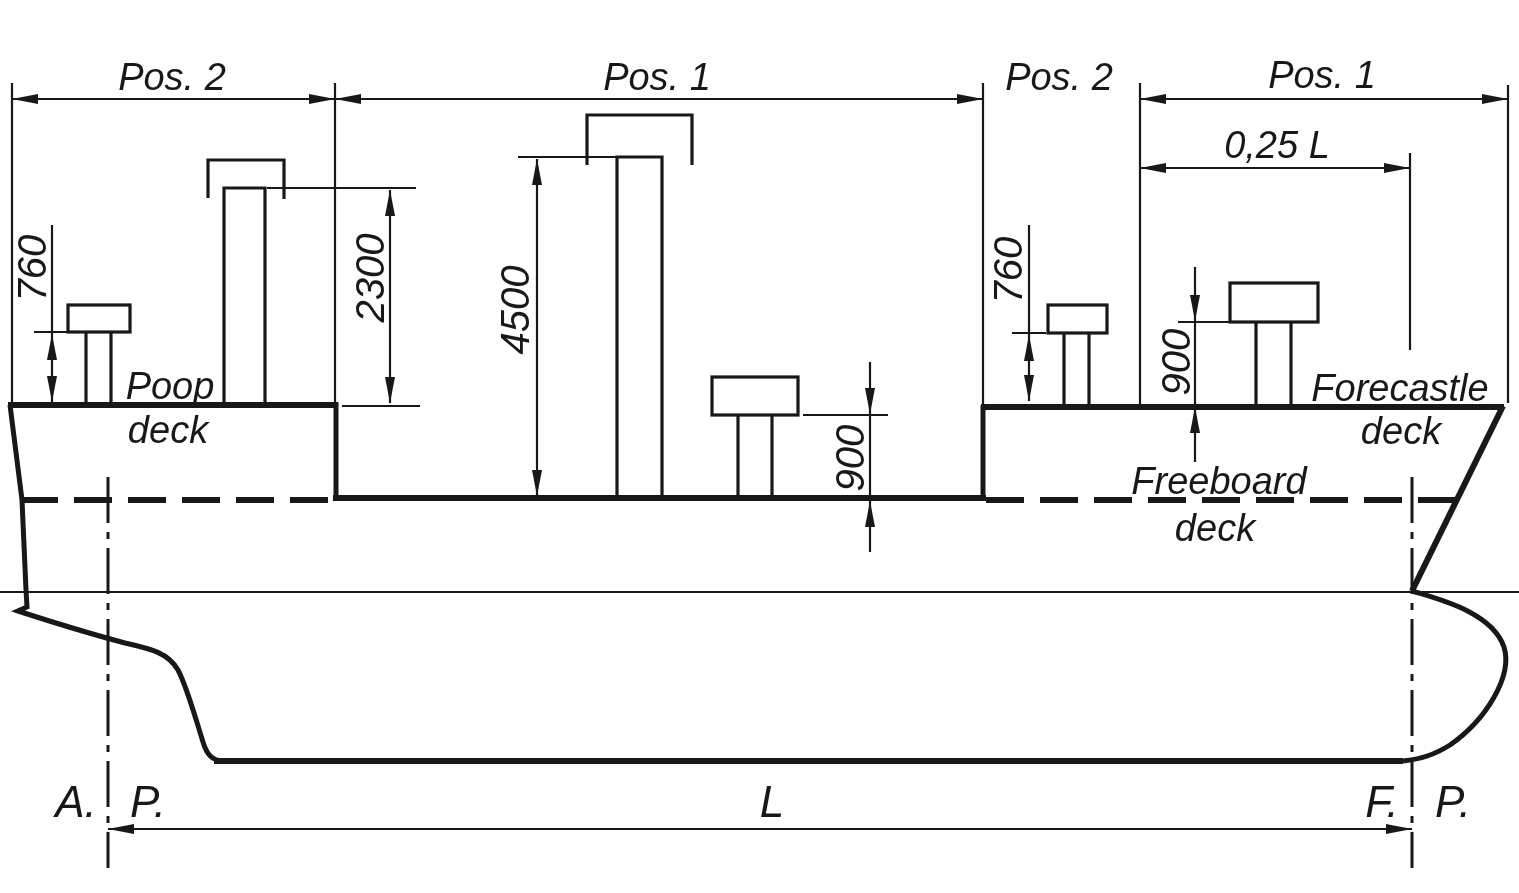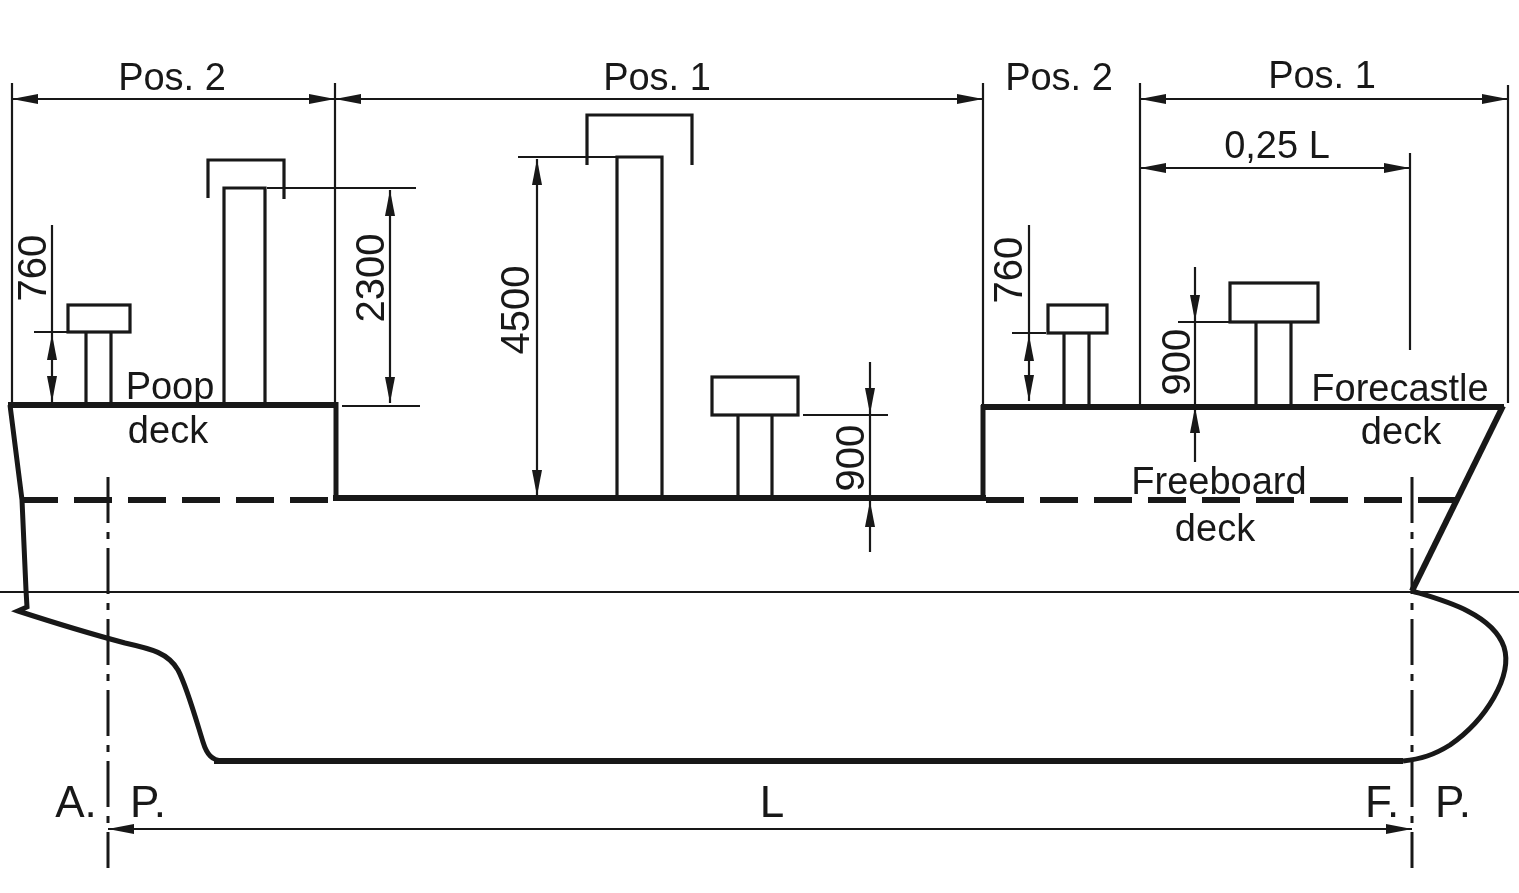--- a/index.html
+++ b/index.html
@@ -1,16 +1,16 @@
 <!DOCTYPE html>
 <html><head>
 <meta charset="utf-8">
 <style>
   html,body{margin:0;padding:0;background:#ffffff;}
-  .stage{width:1519px;height:893px;background:#ffffff;position:relative;font-family:"Liberation Sans",sans-serif;}
+  .stage{width:1519px;height:893px;background:#ffffff;position:relative;font-family:"Liberation Sans",sans-serif;font-style:italic;}
   svg{display:block;}
   .thin{stroke:#181818;stroke-width:2.2;fill:none;}
   .med{stroke:#181818;stroke-width:3.2;fill:none;}
   .thick{stroke:#181818;stroke-width:5;fill:none;}
   .deck{stroke:#181818;stroke-width:6;fill:none;}
   .dashline{stroke:#181818;stroke-width:6;fill:none;stroke-dasharray:38 16;}
   .cl{stroke:#181818;stroke-width:3;fill:none;stroke-dasharray:46 9 7 9;}
   .ah{fill:#181818;stroke:none;}
   text{fill:#181818;}
   .lbl{font-size:38px;}

